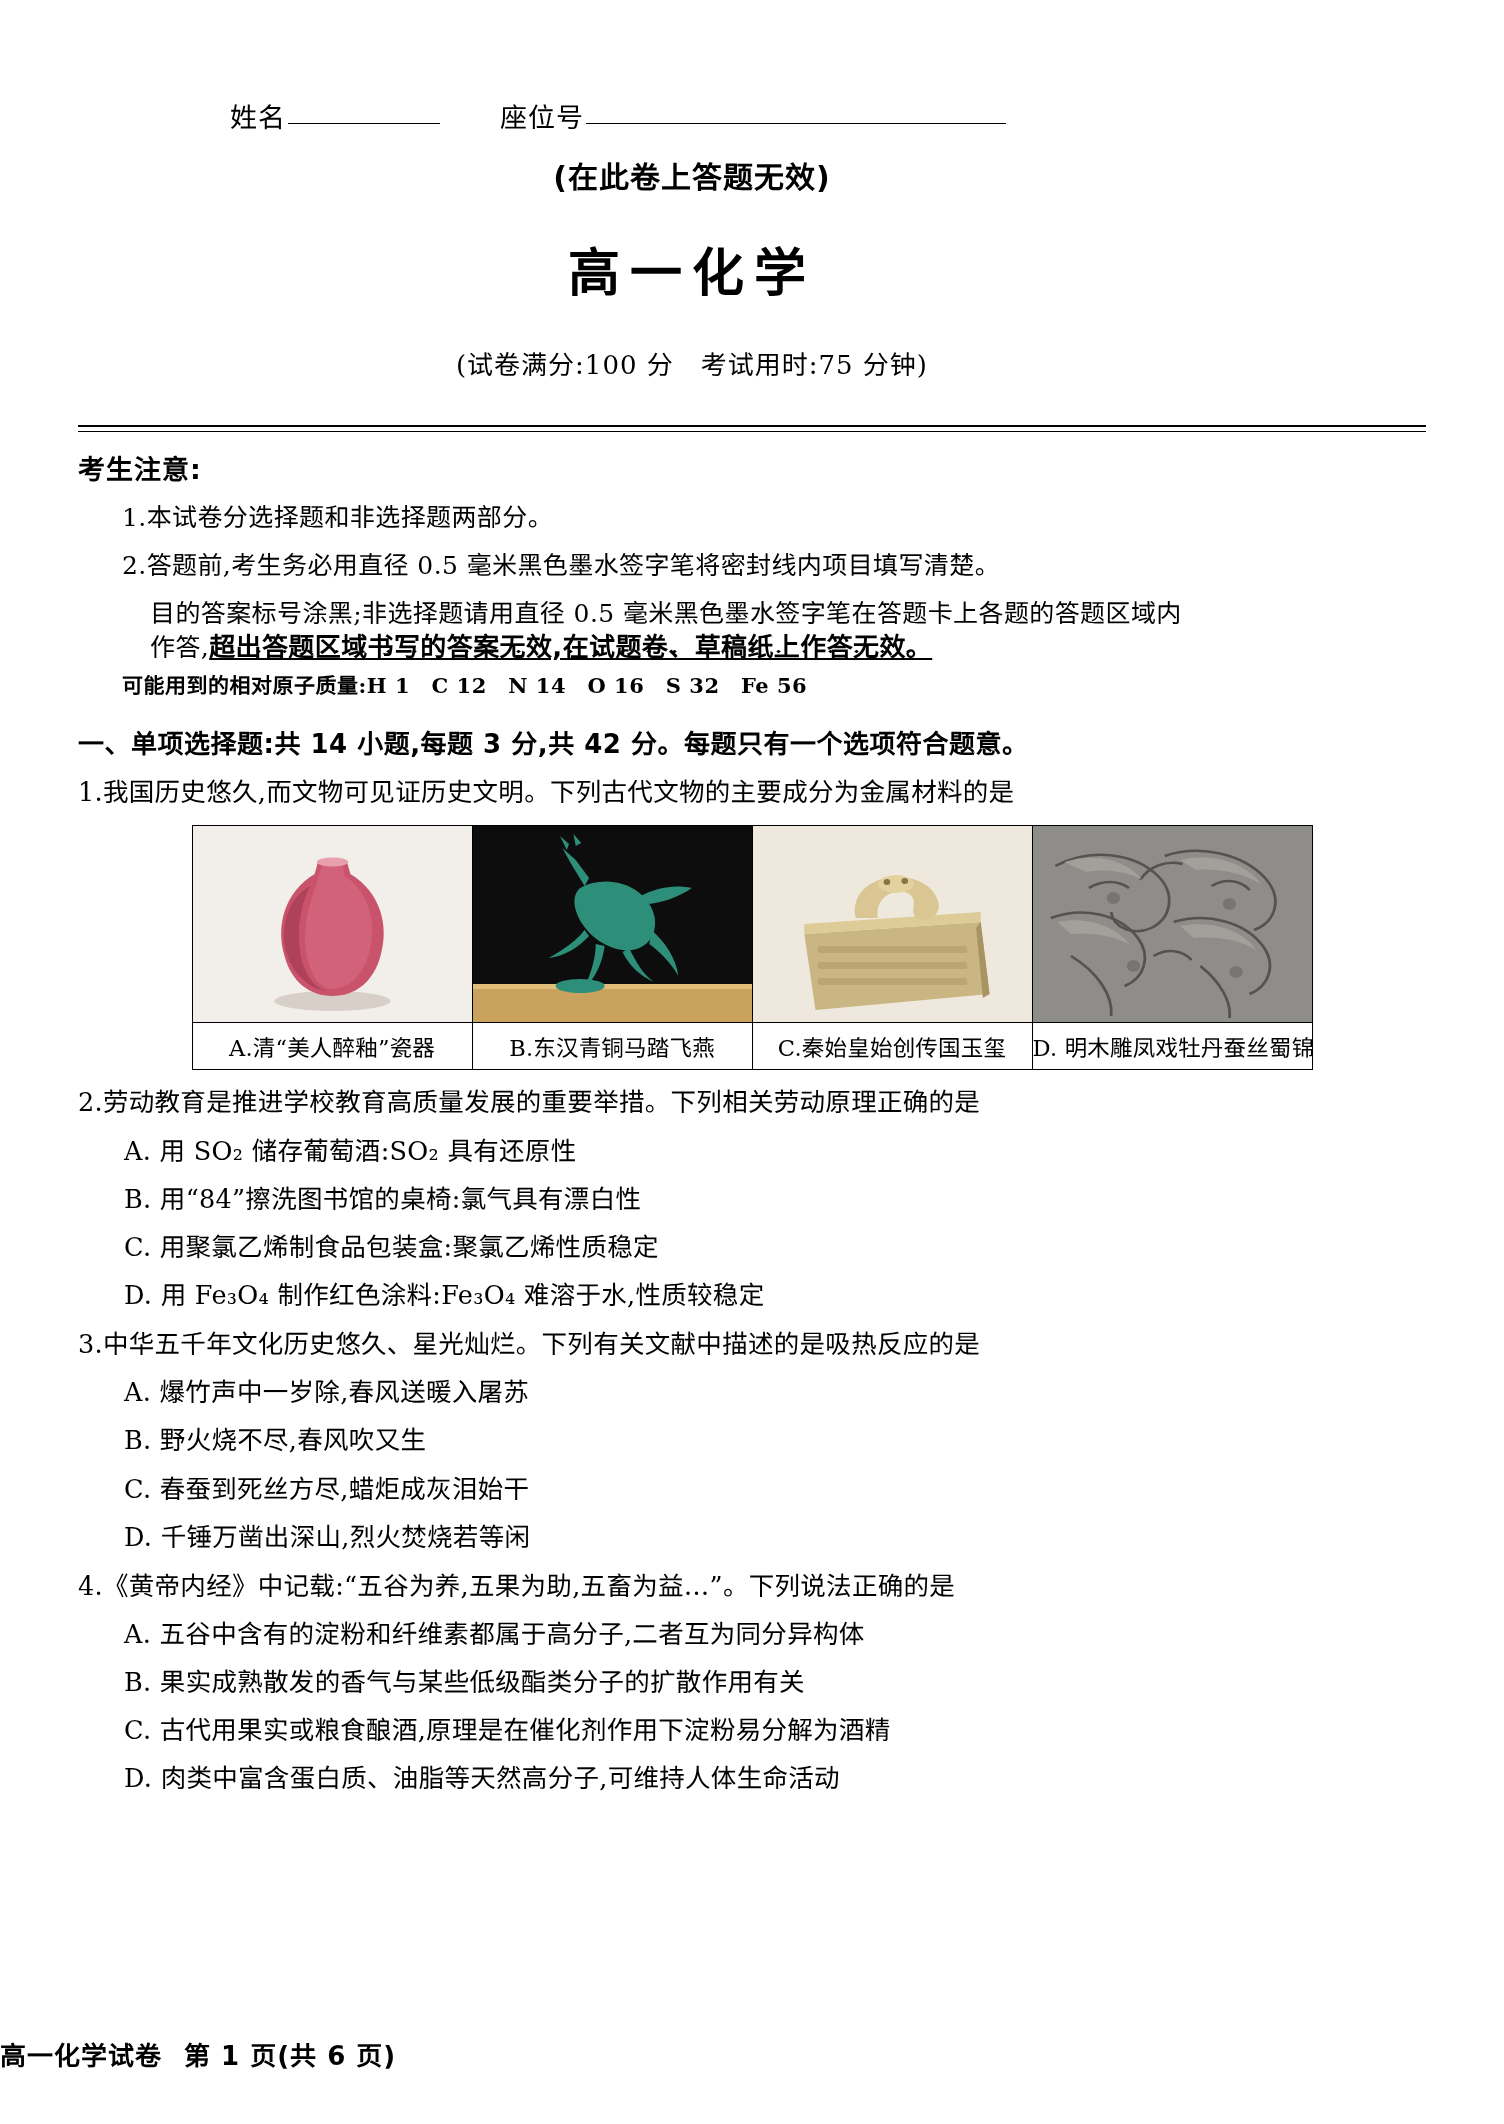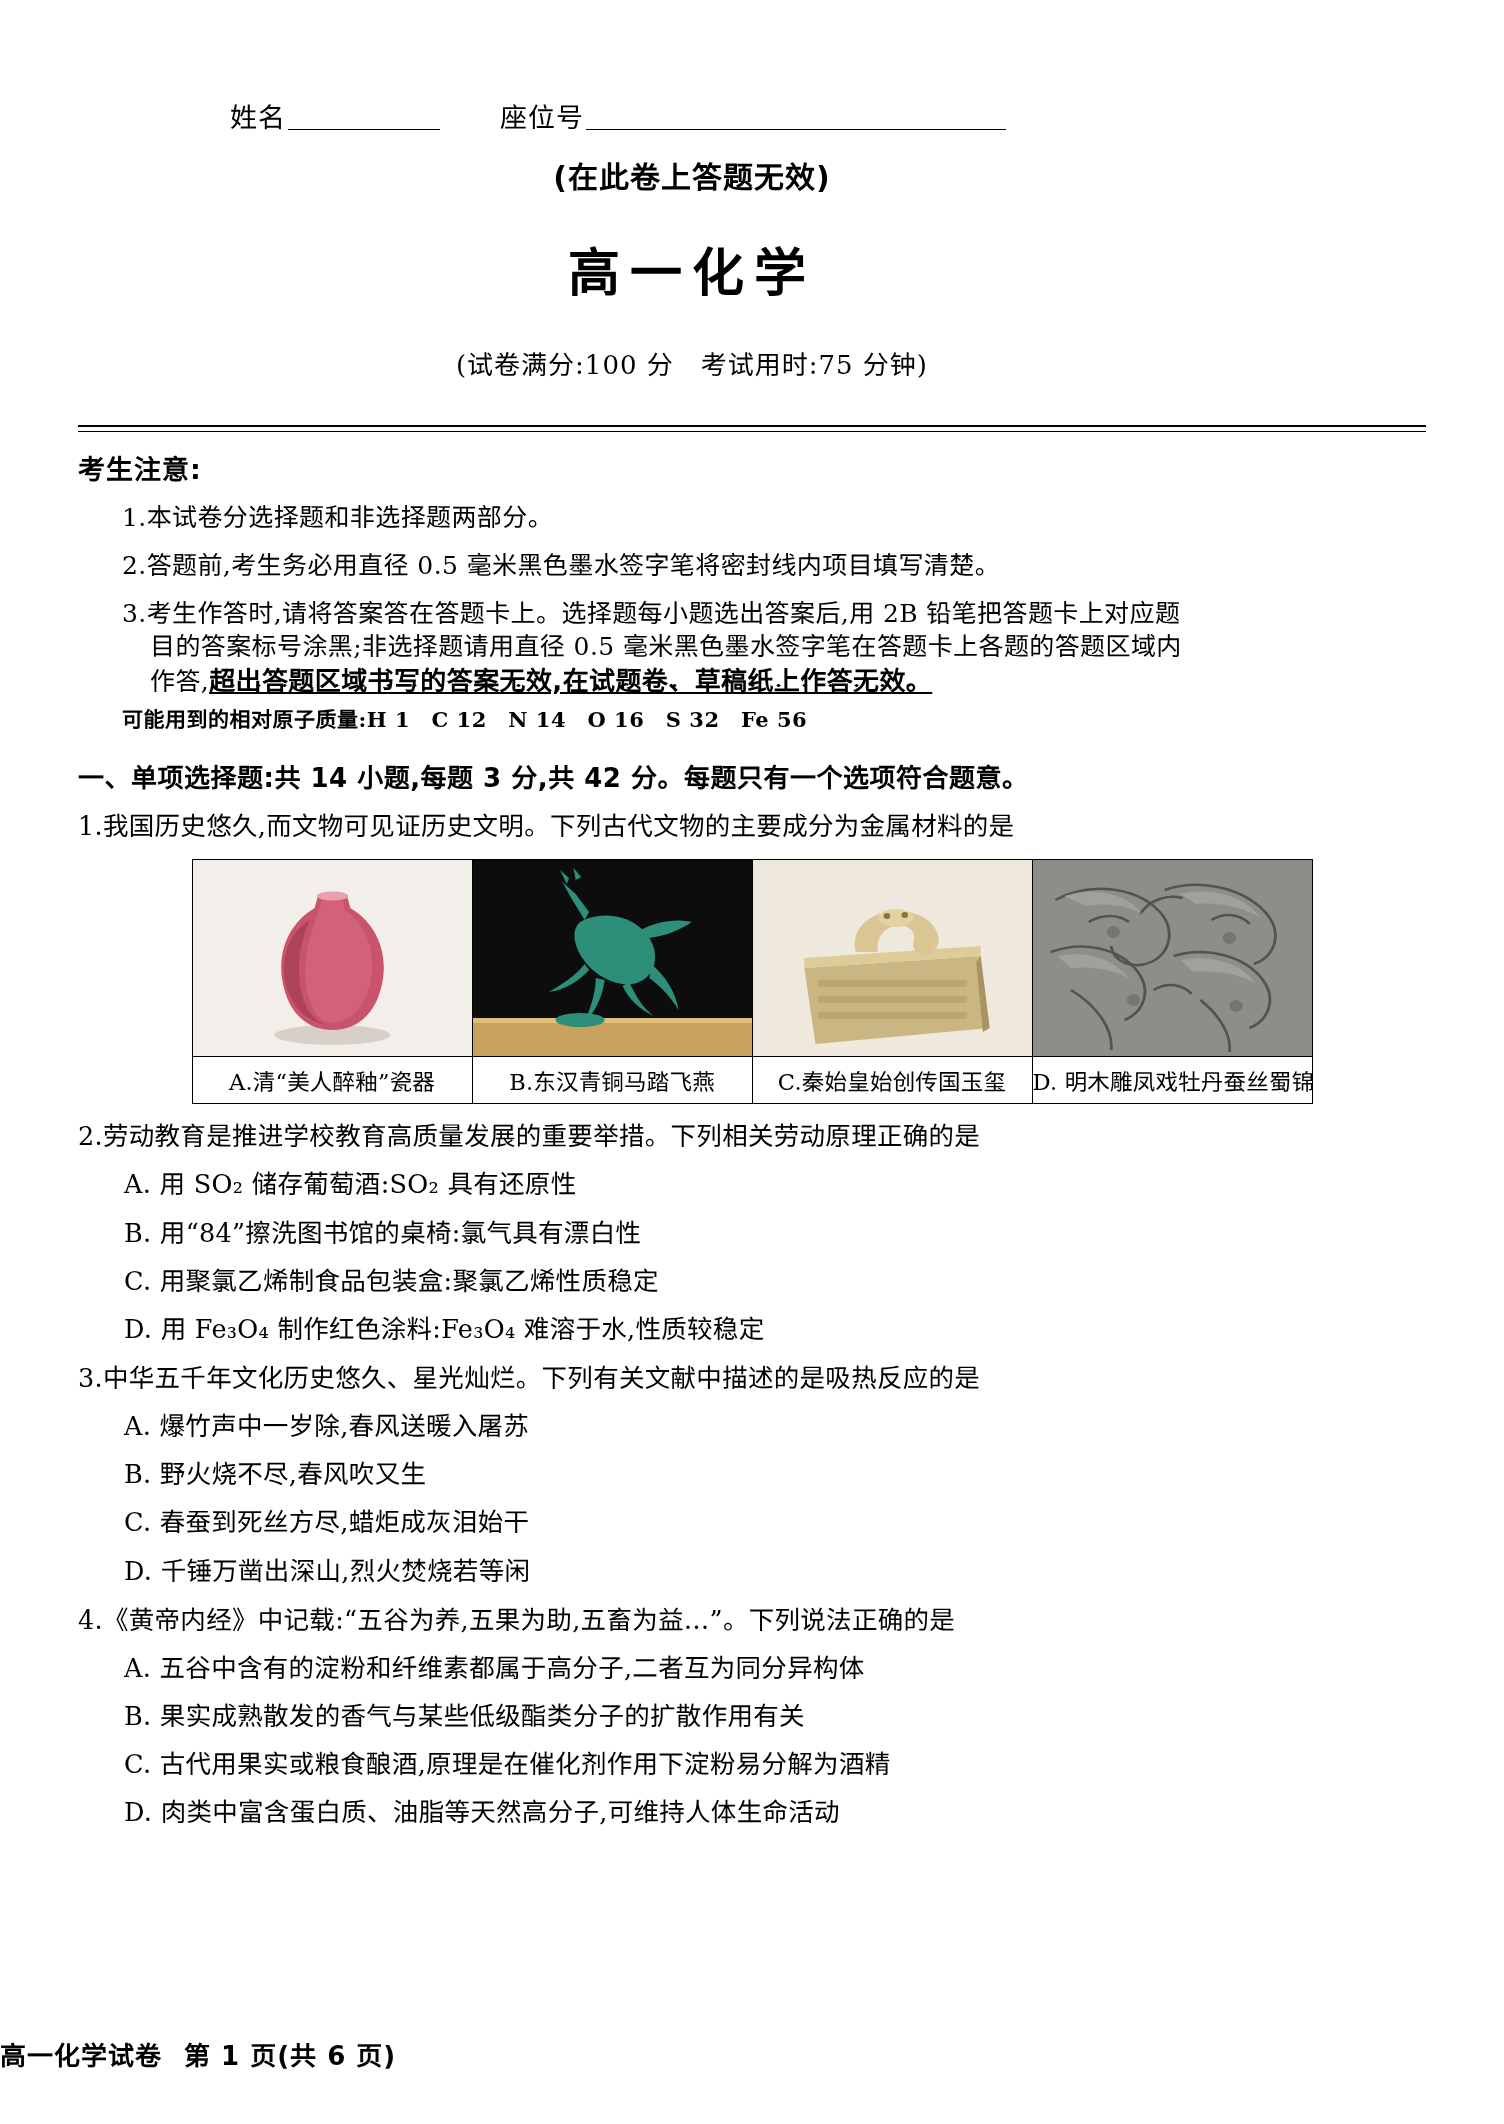--- a/index.html
+++ b/index.html
@@ -20,21 +20,21 @@
     left: 0; top: 0;
     width: 1504px;
     height: 2124px;
     box-sizing: border-box;
     padding: 0 78px;
   }
 
   
   .idline {
     display: flex;
-    align-items: center;
+    align-items: flex-start;
     margin-top: 96px;
     padding-left: 152px;
     font-size: 27px;
     letter-spacing: 1px;
   }
   .idline .lbl { white-space: nowrap; }
   .rule-short {
     width: 152px;
     border-bottom: 1.6px solid #000;
     height: 27px;
@@ -215,21 +215,20 @@
   <div class="subinfo">(试卷满分:100 分　考试用时:75 分钟)</div>
 
   <div class="double-rule"></div>
 
   <div class="notice-title">考生注意:</div>
 
   <div class="notice-item">1.本试卷分选择题和非选择题两部分。</div>
   <div class="notice-item">2.答题前,考生务必用直径 0.5 毫米黑色墨水签字笔将密封线内项目填写清楚。</div>
 
   <div class="notice-item">
-    <span>3.考生作答时,请将答案答在答题卡上。选择题每小题选出答案后,用 2B 铅笔把答题卡上对应题</span>
     <span class="cont">目的答案标号涂黑;非选择题请用直径 0.5 毫米黑色墨水签字笔在答题卡上各题的答题区域内</span>
     <span class="cont">
       <span>作答,</span><span class="emph dotted-emph">超出答题区域书写的答案无效,在试题卷、草稿纸上作答无效。</span>
     </span>
   </div>
 
   <div class="atomic">可能用到的相对原子质量:H 1　C 12　N 14　O 16　S 32　Fe 56</div>
 
   <div class="sec-head">一、单项选择题:共 14 小题,每题 3 分,共 42 分。每题只有一个选项符合题意。</div>
 

